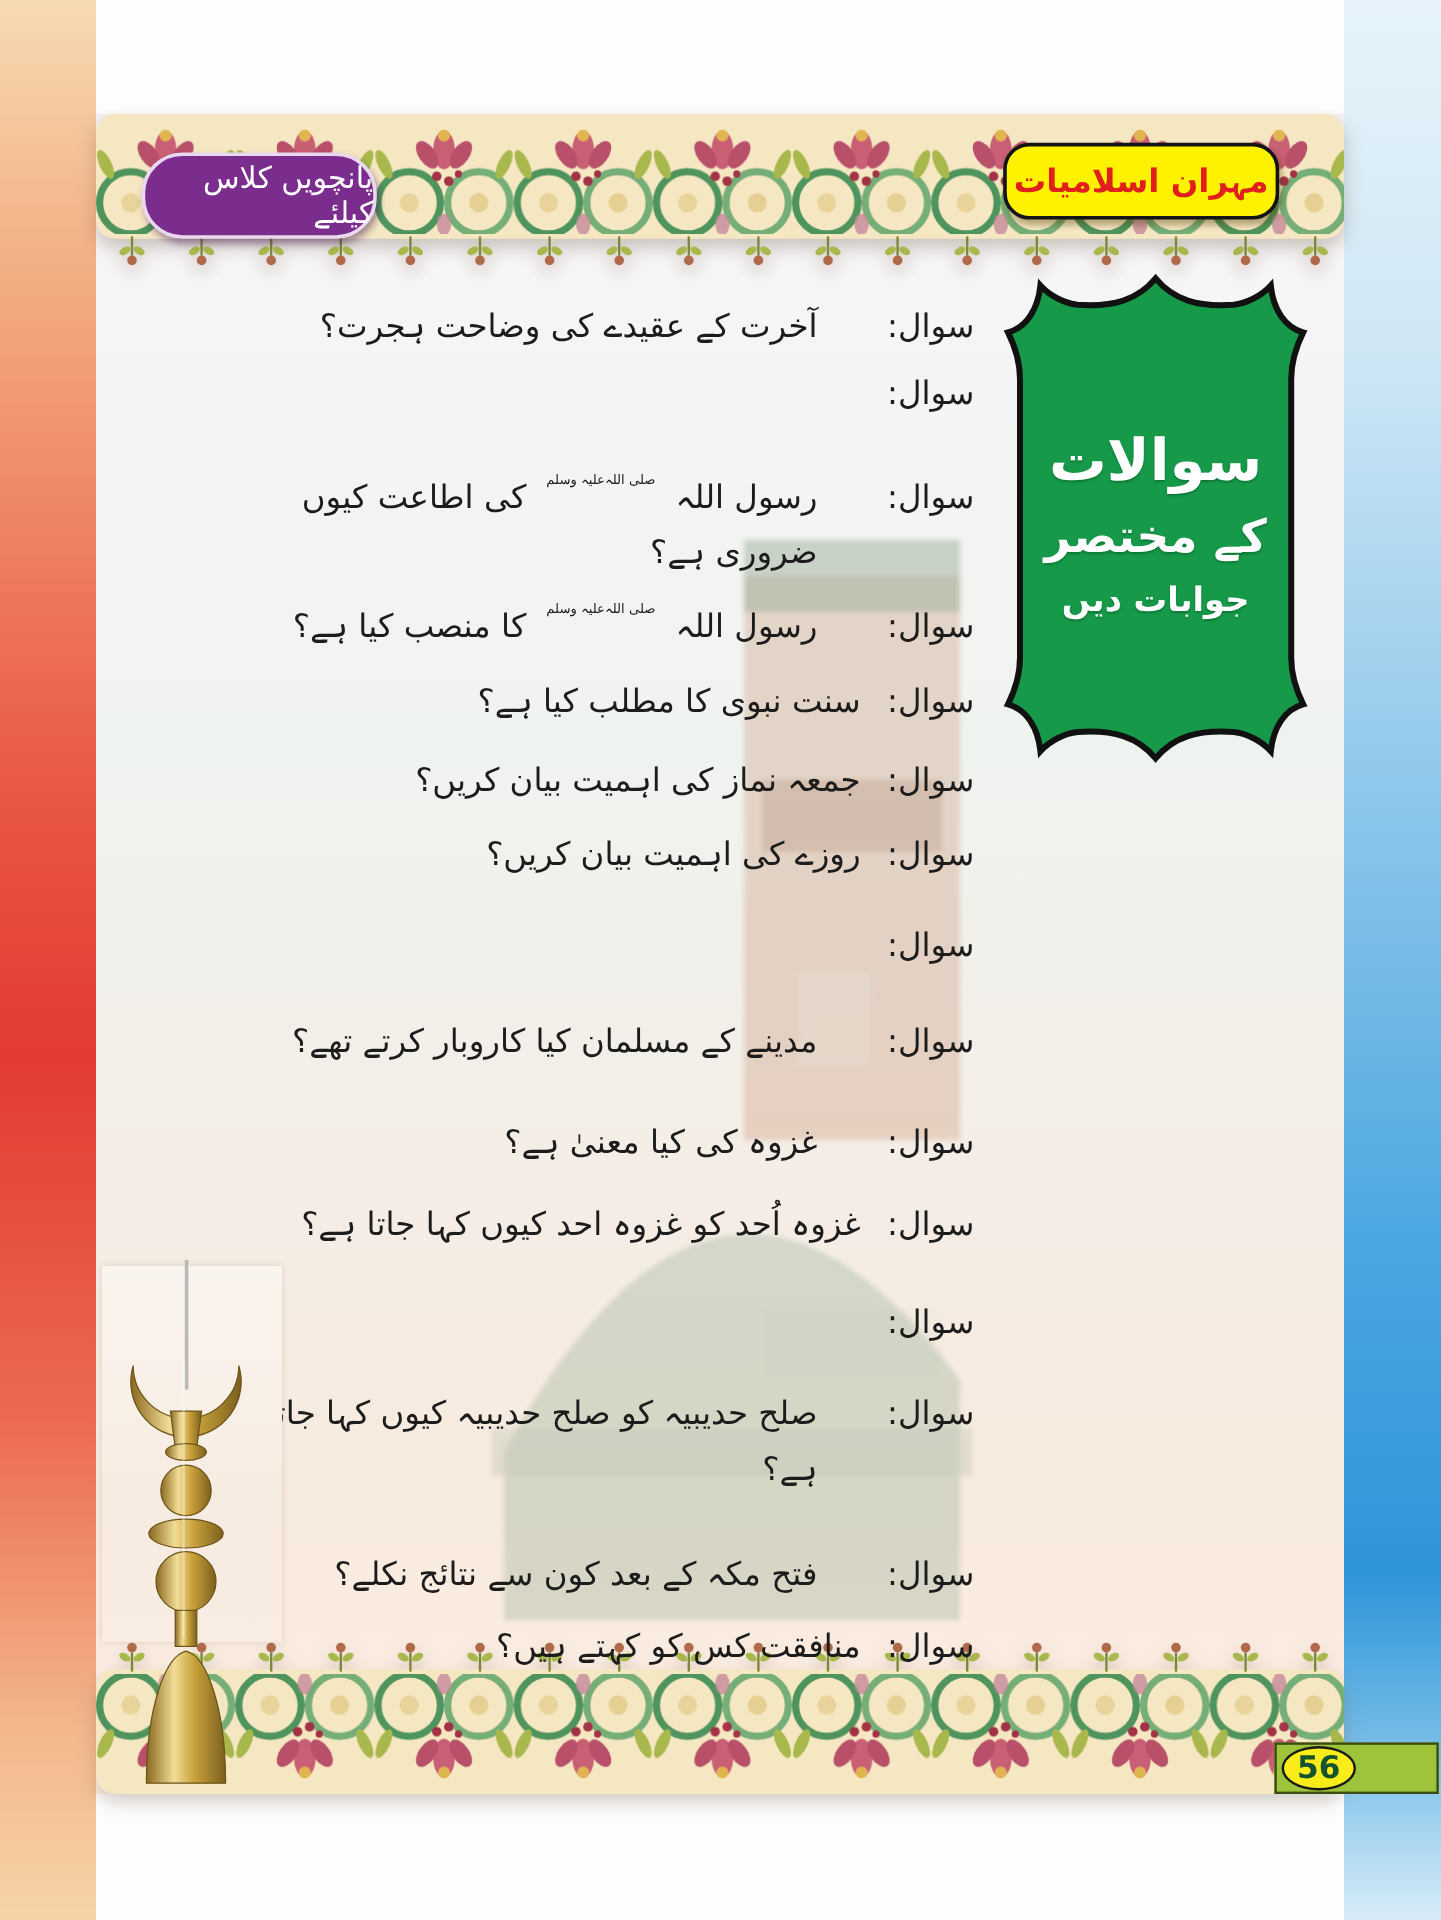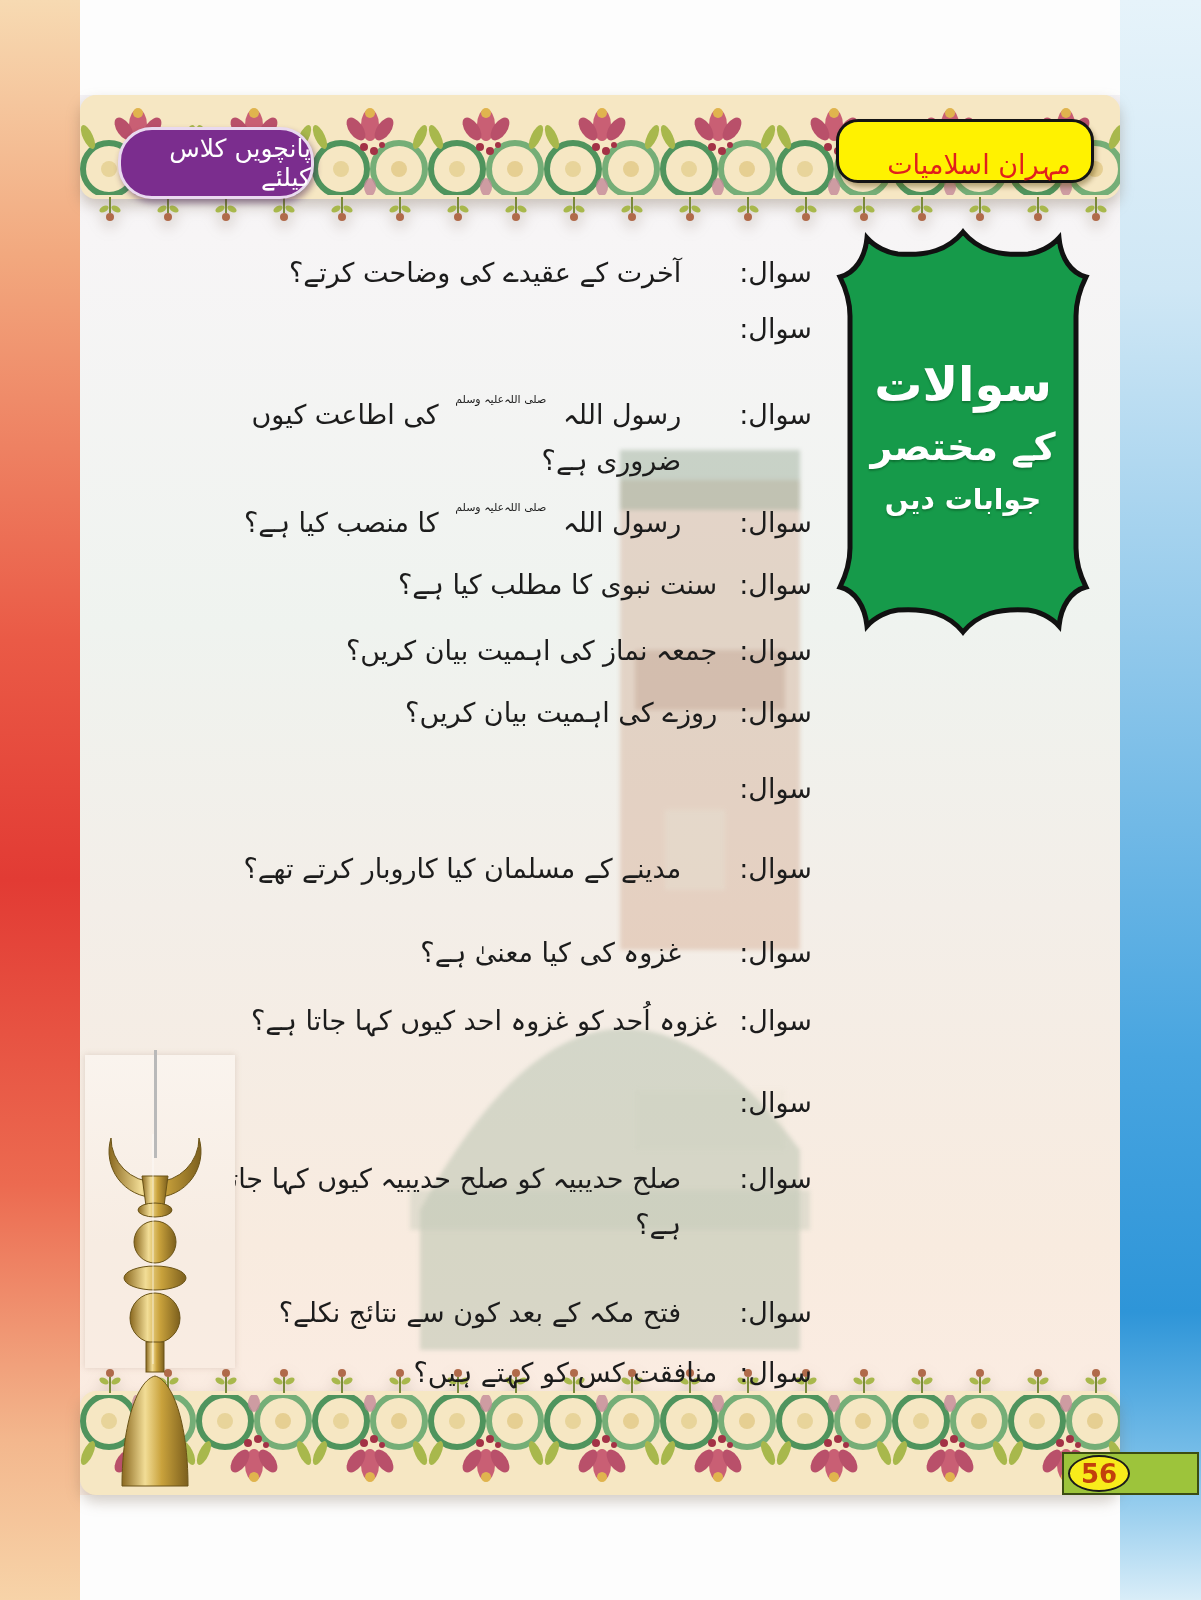--- a/index.html
+++ b/index.html
@@ -31,22 +31,22 @@
   
   .badge-purple{
     position:absolute;left:38px;top:127px;width:190px;height:66px;border-radius:34px;
     background:#7b2d8e;border:3px solid #e9d9ef;box-shadow:2px 4px 6px rgba(60,20,70,.45);
     display:flex;align-items:center;justify-content:flex-end;
     color:#ffffff;font-size:25px;font-weight:normal;direction:rtl;
   }
   .badge-yellow{
     position:absolute;left:756px;top:119px;width:224px;height:58px;border-radius:22px;
     background:#fff200;border:3px solid #141414;box-shadow:2px 4px 5px rgba(80,60,0,.4);
-    display:flex;align-items:flex-end;justify-content:center;
-    color:#e0201c;font-size:27px;font-weight:normal;direction:rtl;padding-left:28px;
+    display:flex;align-items:center;justify-content:center;
+    color:#e0201c;font-size:27px;font-weight:bold;direction:rtl;
   }
   
   .shield{position:absolute;left:750px;top:228px;}
   .shield-text{
     position:absolute;left:750px;top:248px;width:266px;height:378px;
     display:flex;flex-direction:column;align-items:center;justify-content:center;gap:20px;
     color:#ffffff;font-weight:bold;direction:rtl;text-align:center;
     text-shadow:0 2px 2px rgba(0,60,20,.35);
   }
   .shield-line1{font-size:48px;line-height:1;}
@@ -89,21 +89,21 @@
   
   .page-num{
     position:absolute;right:2px;top:1452px;width:137px;height:43px;
     background:#9dc43b;border:2px solid #3c4c12;box-sizing:border-box;
     display:flex;align-items:center;
   }
   .page-num-oval{
     margin-left:4px;width:62px;height:37px;border-radius:50%;
     background:#f8ec1b;border:2px solid #1a1a1a;box-sizing:border-box;
     display:flex;align-items:center;justify-content:center;
-    font-size:26px;font-weight:bold;color:#c2410c;
+    font-size:26px;font-weight:bold;color:#14532d;
   }
 </style>
 </head>
 <body>
 
 <div class="page">
 
   <div class="strip-left"></div>
   <div class="strip-right"></div>
 
@@ -214,21 +214,21 @@
     </svg>
     <div class="shield-text">
       <span class="shield-line1">سوالات</span>
       <span class="shield-line2">کے مختصر</span>
       <span class="shield-line3">جوابات دیں</span>
     </div>
 
     <div class="questions" id="questions">
         <div class="q-row indent">
         <span class="q-label">سوال:</span>
-        <span class="q-text">آخرت کے عقیدے کی وضاحت کرتے؟</span>
+        <span class="q-text">آخرت کے عقیدے کی وضاحت ہجرت؟</span>
       </div>
         <div class="q-row">
         <span class="q-label">سوال:</span>
       </div>
         <div class="q-row indent">
         <span class="q-label">سوال:</span>
         <span class="q-text">رسول اللہ <span class="pbuh">
               <span>صلی اللہ</span>
               <span>علیہ وسلم</span>
             </span> کی اطاعت کیوں ضروری ہے؟</span>

